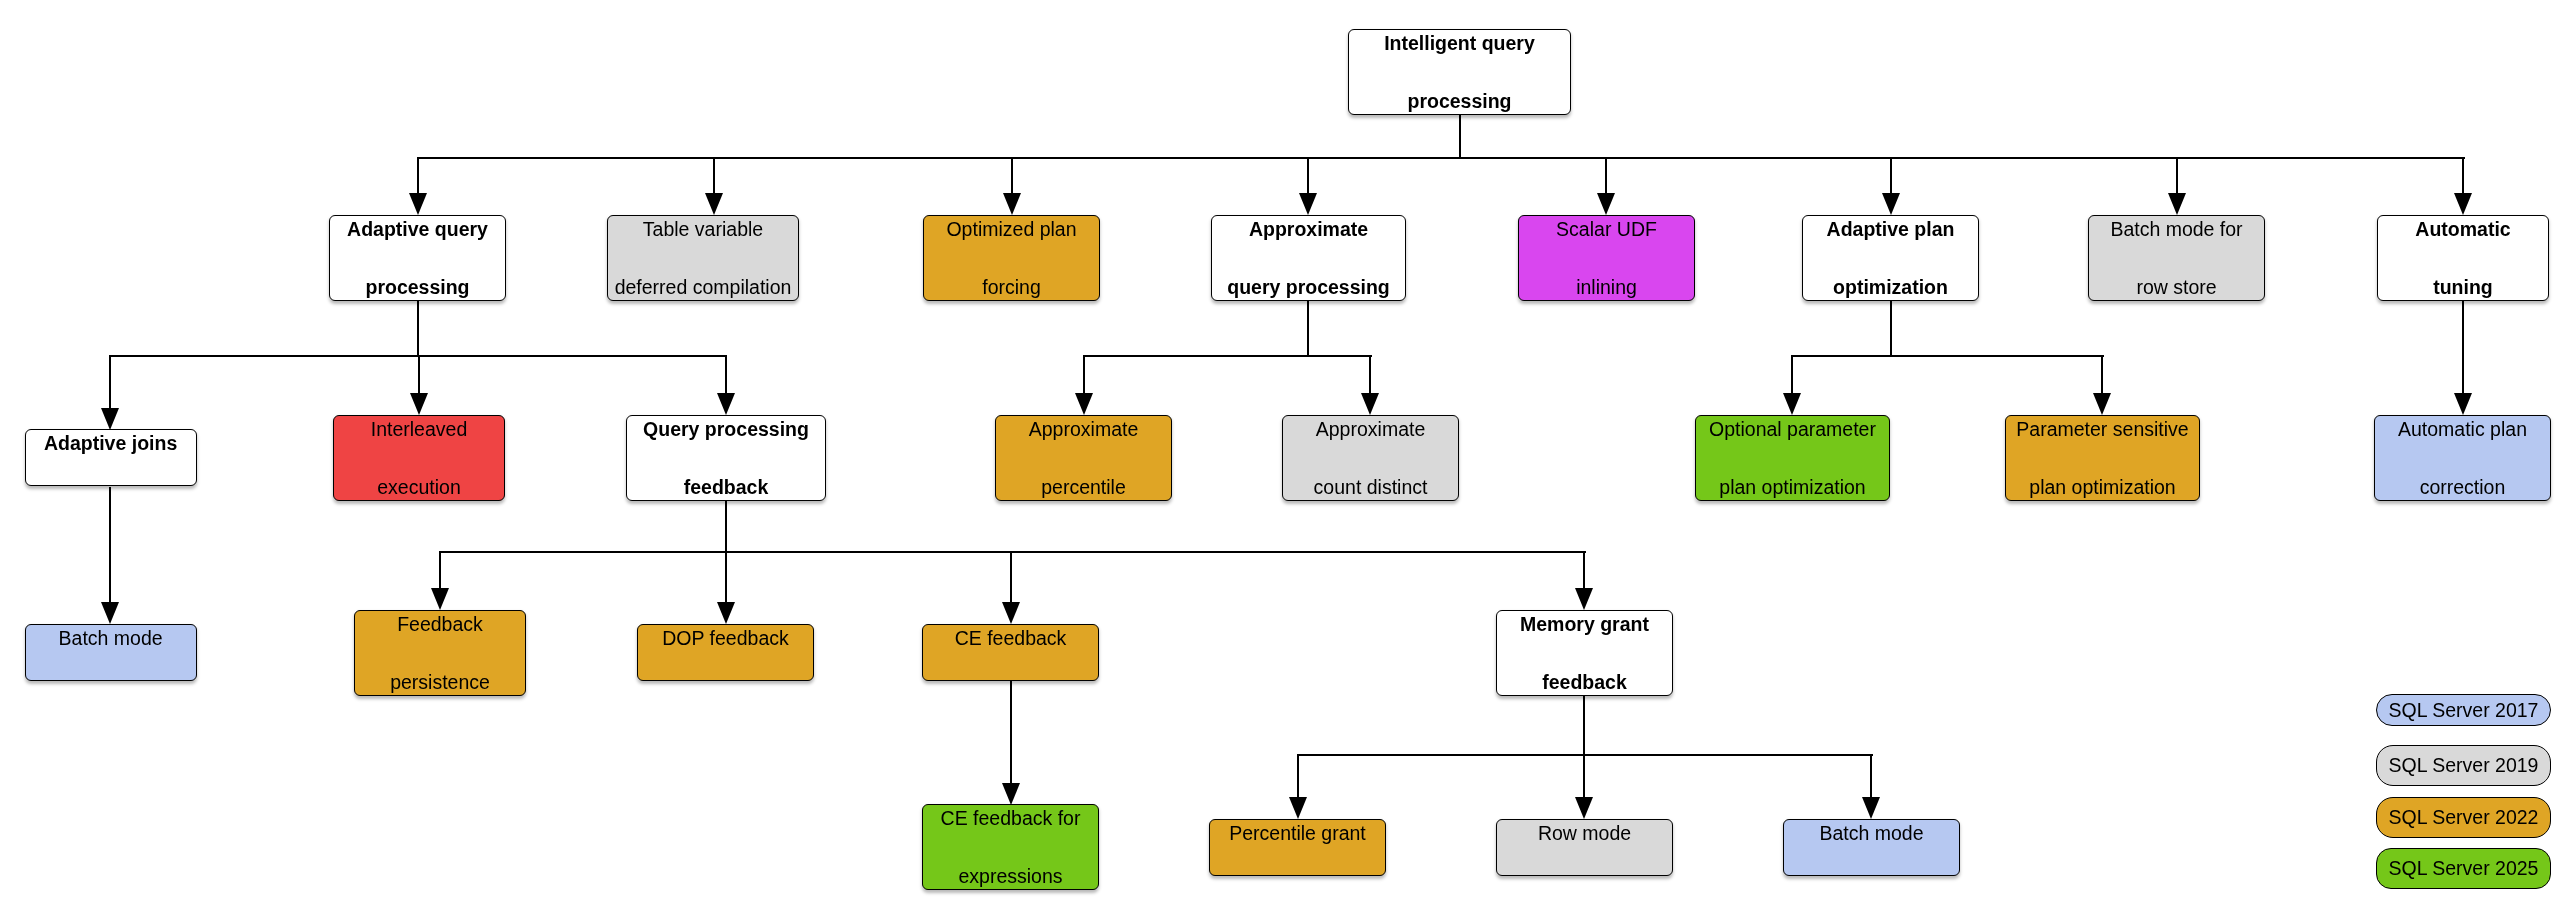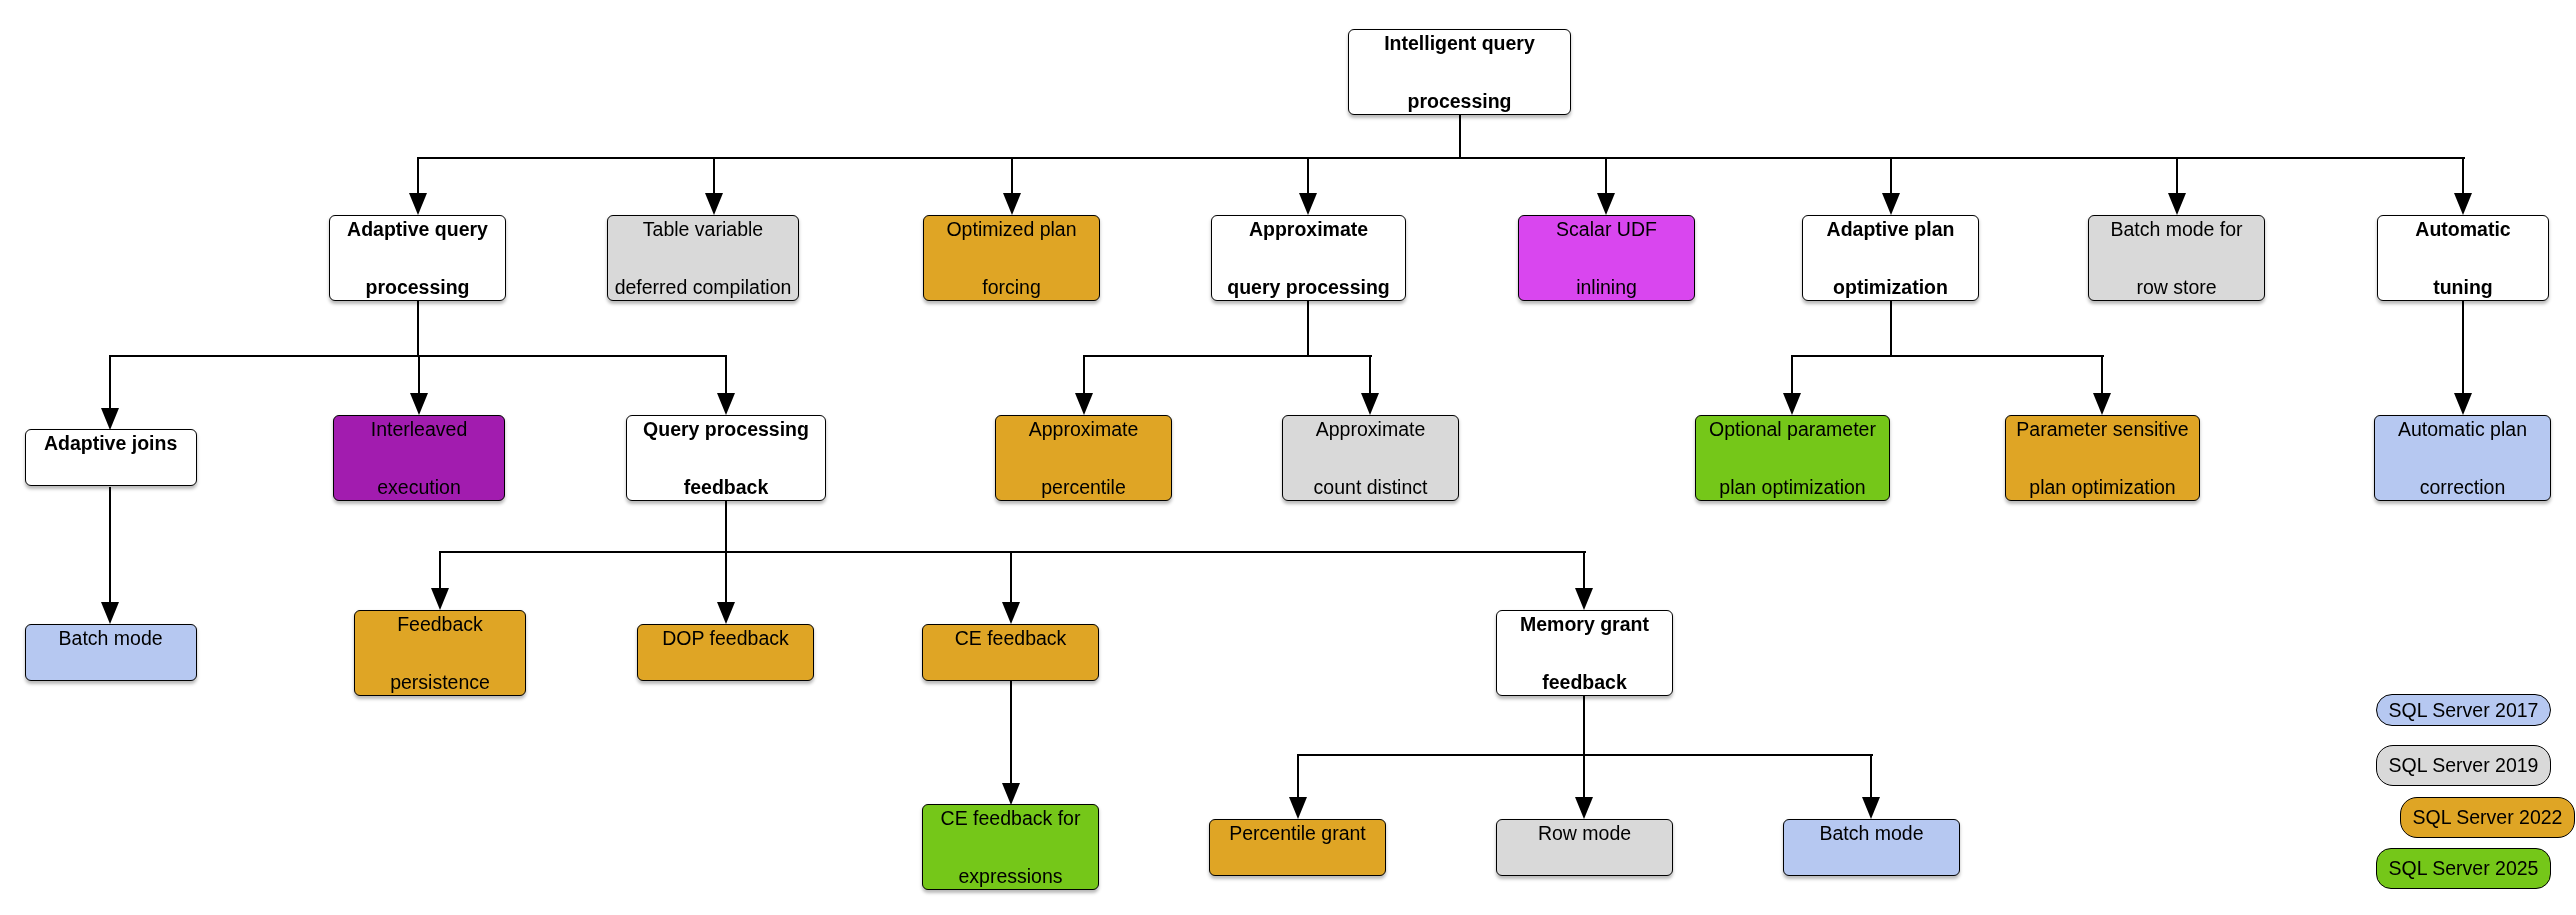--- a/index.html
+++ b/index.html
@@ -164,21 +164,21 @@
         <div class="nline">Batch mode for</div>
         <div class="nline">row store</div>
       </div>
       <div class="node bold" style="left: 2377px; top: 215px; width: 172px; height: 86px; background: rgb(255, 255, 255); border-color: rgb(0, 0, 0); color: rgb(0, 0, 0);">
         <div class="nline">Automatic</div>
         <div class="nline">tuning</div>
       </div>
       <div class="node bold" style="left: 24.6px; top: 429px; width: 172px; height: 57px; background: rgb(255, 255, 255); border-color: rgb(0, 0, 0); color: rgb(0, 0, 0);">
         <div class="nline">Adaptive joins</div>
       </div>
-      <div class="node" style="left: 333px; top: 415px; width: 172px; height: 86px; background: #a21caf; border-color: rgb(0, 0, 0); color: rgb(0, 0, 0);">
+      <div class="node" style="left: 333px; top: 415px; width: 172px; height: 86px; background: #ef4444; border-color: rgb(0, 0, 0); color: rgb(0, 0, 0);">
         <div class="nline">Interleaved</div>
         <div class="nline">execution</div>
       </div>
       <div class="node bold" style="left: 626px; top: 415px; width: 200px; height: 86px; background: rgb(255, 255, 255); border-color: rgb(0, 0, 0); color: rgb(0, 0, 0);">
         <div class="nline">Query processing</div>
         <div class="nline">feedback</div>
       </div>
       <div class="node" style="left: 995px; top: 415px; width: 177px; height: 86px; background: rgb(223, 165, 37); border-color: rgb(0, 0, 0); color: rgb(0, 0, 0);">
         <div class="nline">Approximate</div>
         <div class="nline">percentile</div>
@@ -226,17 +226,17 @@
       <div class="node" style="left: 1496px; top: 819px; width: 177px; height: 57px; background: rgb(217, 217, 217); border-color: rgb(0, 0, 0); color: rgb(0, 0, 0);">
         <div class="nline">Row mode</div>
       </div>
       <div class="node" style="left: 1783px; top: 819px; width: 177px; height: 57px; background: rgb(182, 200, 241); border-color: rgb(0, 0, 0); color: rgb(0, 0, 0);">
         <div class="nline">Batch mode</div>
       </div>
     </div>
   <div id="legend-layer">
       <div class="legend-item" style="left: 2376px; top: 694px; width: 175px; height: 32px; background: rgb(182, 200, 241); border-color: rgb(0, 0, 0); color: rgb(0, 0, 0);">SQL Server 2017</div>
       <div class="legend-item" style="left: 2376px; top: 745px; width: 175px; height: 41px; background: rgb(217, 217, 217); border-color: rgb(0, 0, 0); color: rgb(0, 0, 0);">SQL Server 2019</div>
-      <div class="legend-item" style="left: 2376px; top: 797px; width: 175px; height: 41px; background: rgb(223, 165, 37); border-color: rgb(0, 0, 0); color: rgb(0, 0, 0); margin-left: 24px;">SQL Server 2022</div>
+      <div class="legend-item" style="left: 2376px; top: 797px; width: 175px; height: 41px; background: rgb(223, 165, 37); border-color: rgb(0, 0, 0); color: rgb(0, 0, 0);">SQL Server 2022</div>
       <div class="legend-item" style="left: 2376px; top: 848px; width: 175px; height: 41px; background: rgb(117, 199, 25); border-color: rgb(0, 0, 0); color: rgb(0, 0, 0); border-radius: 15px;">SQL Server 2025</div>
     </div>
 </div>
 
 
 </body></html>

